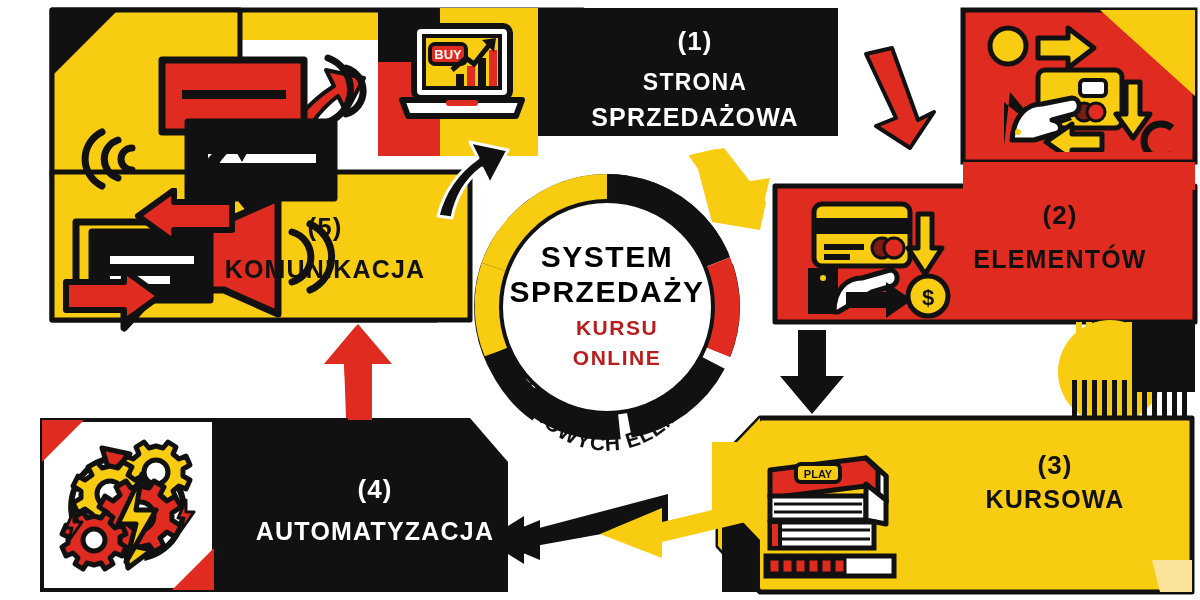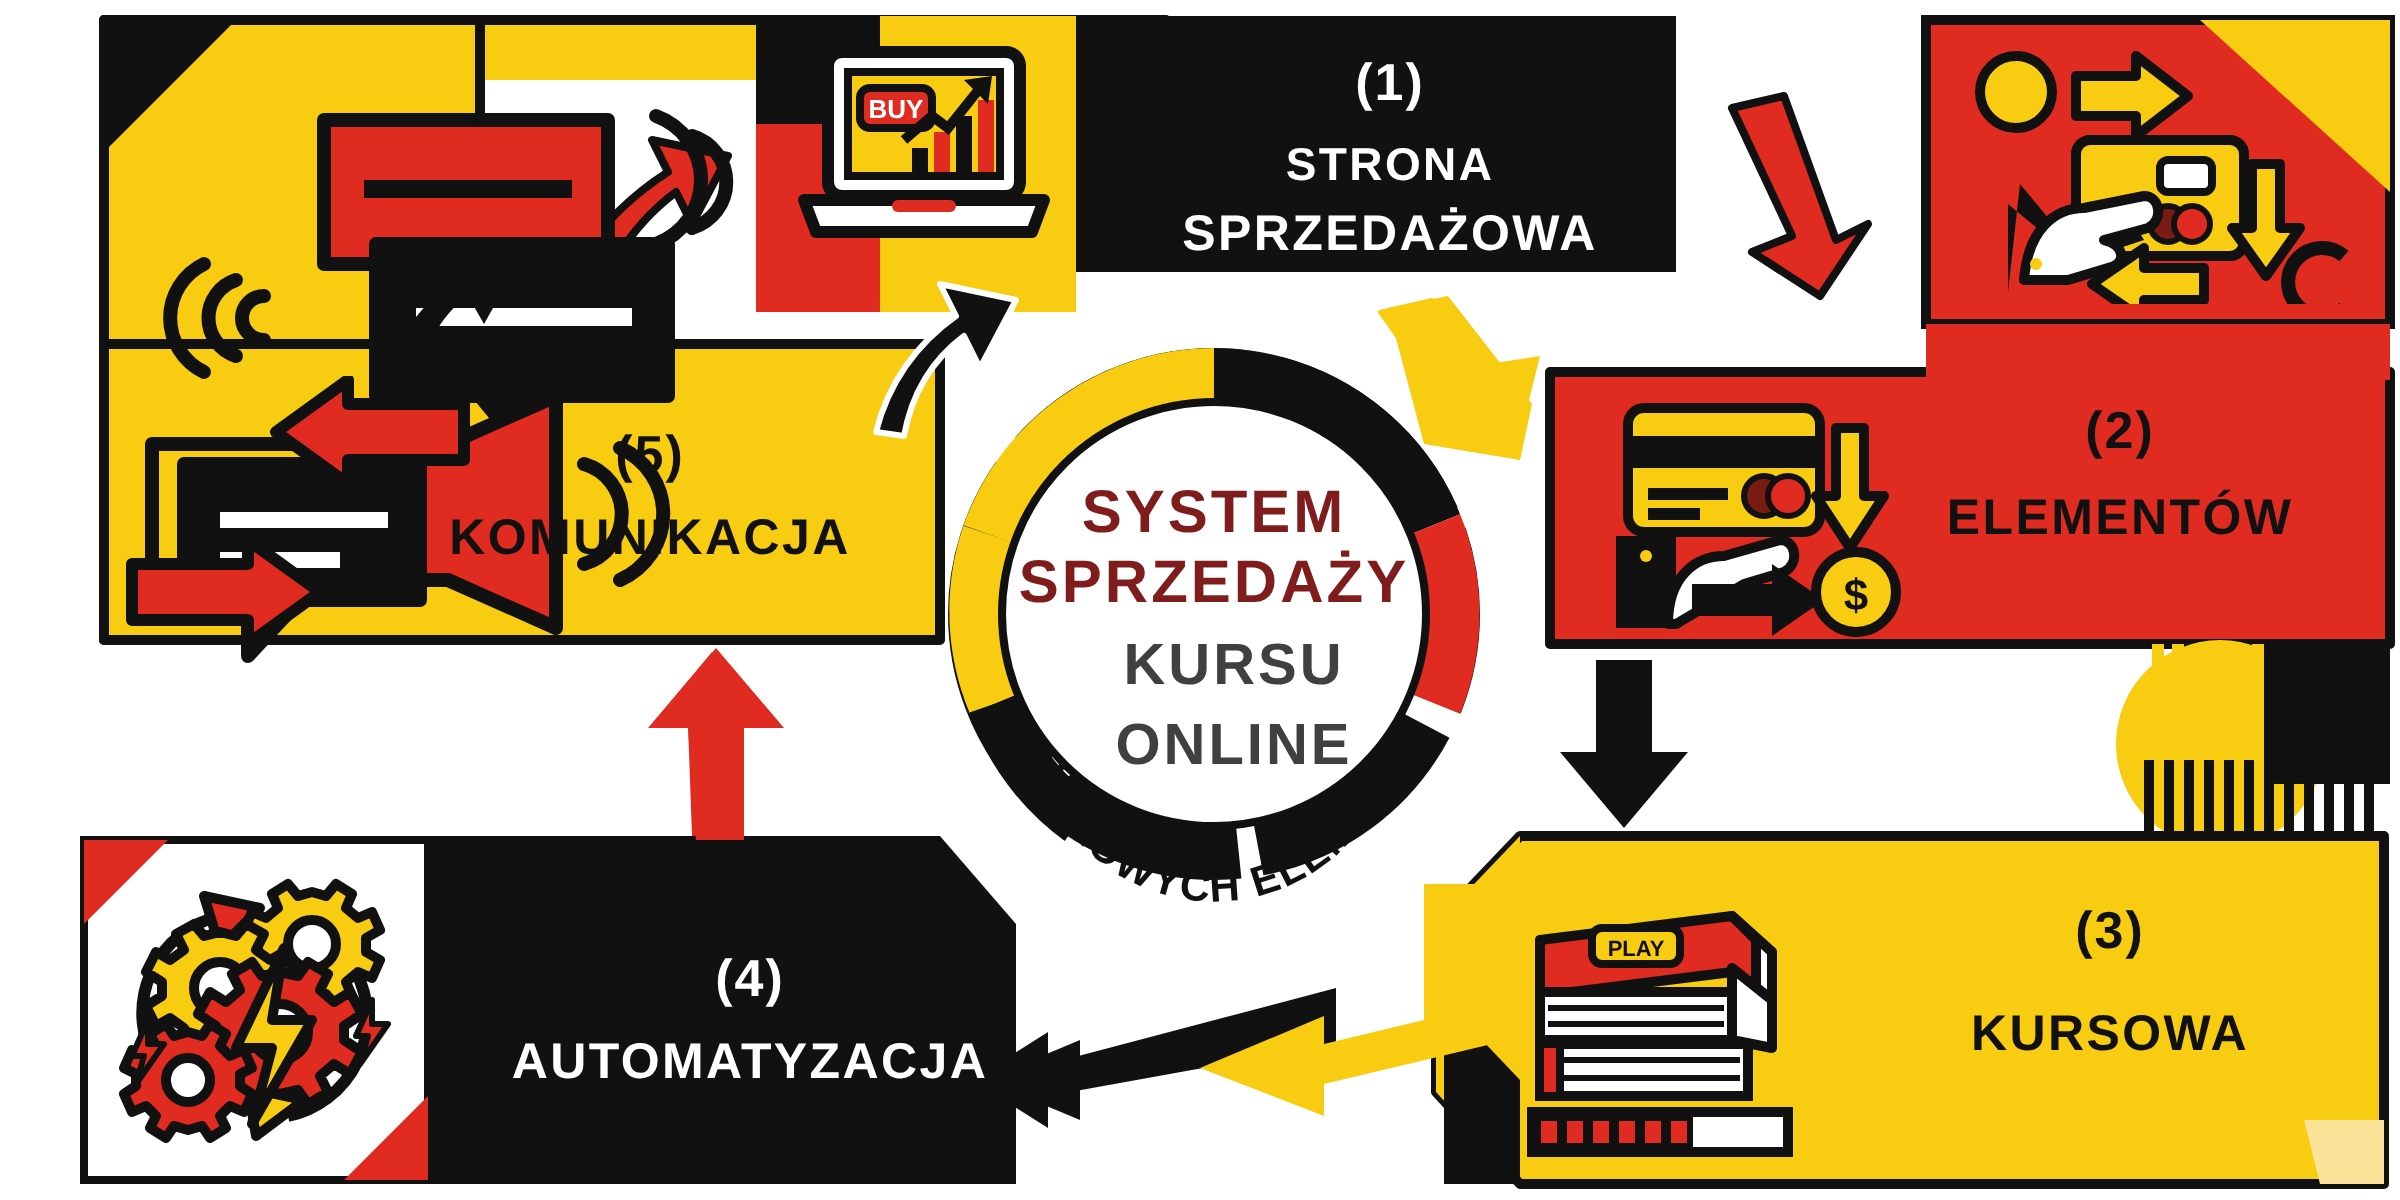--- a/index.html
+++ b/index.html
@@ -4,22 +4,22 @@
 <style>
   html,body{margin:0;padding:0;background:#ffffff;}
   body{width:1200px;height:600px;overflow:hidden;
        font-family:"Liberation Sans","DejaVu Sans",sans-serif;}
   #stage{position:relative;width:1200px;height:600px;background:#fff;}
   .abs{position:absolute;}
   svg{display:block;}
   .lbl{font-weight:bold;letter-spacing:1.2px;text-align:center;line-height:1.22;}
   .num{font-weight:bold;letter-spacing:1px;}
   .hub-txt{position:absolute;left:478px;top:240px;width:258px;text-align:center;}
-  .hub-l1{font-size:30px;font-weight:bold;color:#7f1d1d;letter-spacing:1.5px;line-height:1.16;}
-  .hub-l2{font-size:29px;font-weight:bold;color:#404040;letter-spacing:1.5px;line-height:1.18;margin-top:6px;margin-left:20px;}
+  .hub-l1{font-size:30px;font-weight:bold;color:#000000;letter-spacing:1.5px;line-height:1.16;}
+  .hub-l2{font-size:21px;font-weight:bold;color:#b91c1c;letter-spacing:1.5px;line-height:1.18;margin-top:6px;margin-left:20px;}
 </style>
 </head>
 <body>
 
 <div id="stage">
 
   <svg class="abs" style="left:0;top:0;" width="1200" height="600" viewBox="0 0 1200 600">
 
     <g>
       <path d="M52 10 L583 10 L583 40 L436 40 L436 176 L436 176 L436 176
@@ -357,21 +357,21 @@
     <div style="font-size:25px;margin-top:6px;">SPRZEDAŻOWA</div>
   </div>
 
   <div class="abs lbl" style="left:930px;top:200px;width:260px;color:#111;">
     <div class="num" style="font-size:26px;">(2)</div>
     <div style="font-size:25px;margin-top:12px;">ELEMENTÓW</div>
   </div>
 
   <div class="abs lbl" style="left:930px;top:450px;width:250px;color:#111;">
     <div class="num" style="font-size:26px;">(3)</div>
-    <div style="font-size:25px;margin-top:20px;">KURSOWA</div>
+    <div style="font-size:25px;margin-top:2px;">KURSOWA</div>
   </div>
 
   <div class="abs lbl" style="left:230px;top:474px;width:290px;color:#fff;">
     <div class="num" style="font-size:26px;">(4)</div>
     <div style="font-size:25px;margin-top:10px;">AUTOMATYZACJA</div>
   </div>
 
   <div class="abs lbl" style="left:190px;top:212px;width:270px;color:#111;">
     <div class="num" style="font-size:26px;">(5)</div>
     <div style="font-size:25px;margin-top:10px;">KOMUNIKACJA</div>

